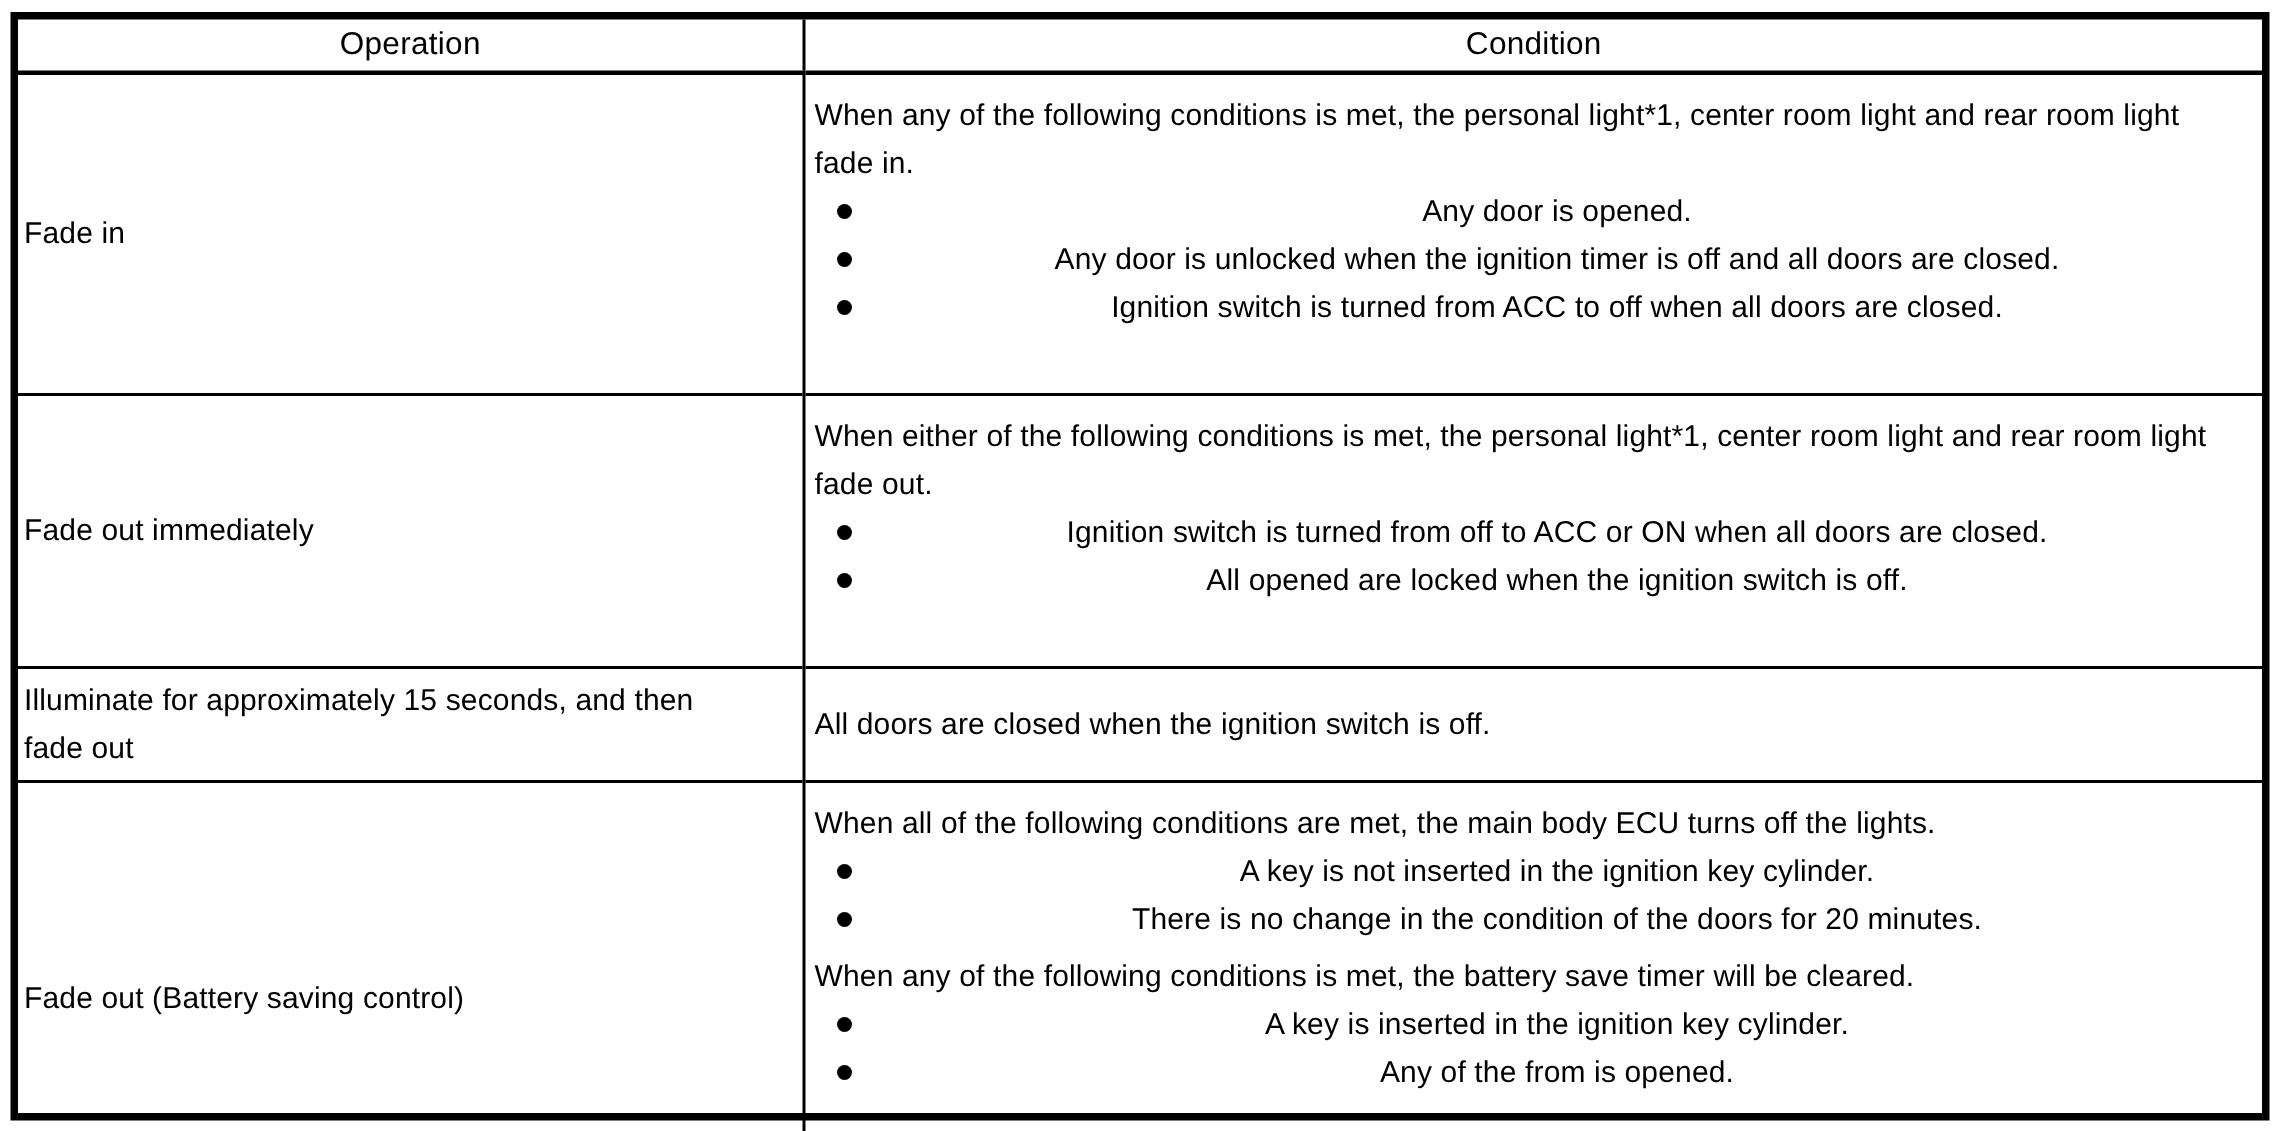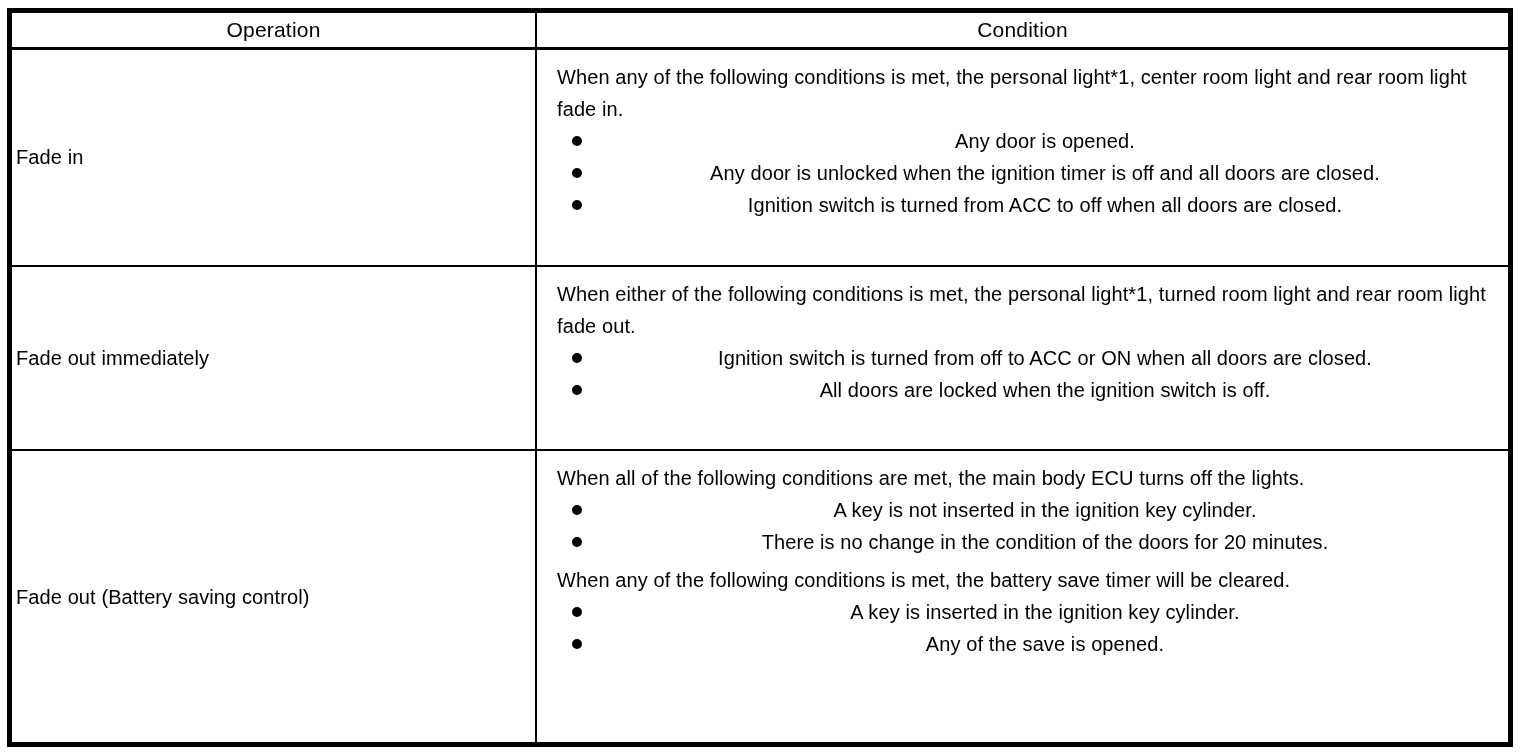--- a/index.html
+++ b/index.html
@@ -53,21 +53,21 @@
     letter-spacing: 0.1px;
   }
   td.op {
     border-left: none;
     vertical-align: middle;
     padding: 2px 30px 2px 4px;
     border-radius: 14px;
   }
   td.cond {
     vertical-align: top;
-    padding: 11px 14px 8px 20px;
+    padding: 11px 14px 8px 6px;
   }
   td.cond.vcenter {
     vertical-align: middle;
     padding-top: 2px;
     padding-bottom: 2px;
   }
   tr.r0 td { height: 193px; }
   tr.r1 td { height: 161px; }
   tr.r2 td { height: 70px;  }
   tr.r3 td { height: 268px; }
@@ -128,34 +128,40 @@
                   <span class="dot"></span>
                   <span class="bt">Ignition switch is turned from ACC to off when all doors are closed.</span>
                 </li>
             </ul>
           </td>
         </tr>
 
         <tr class="r1">
           <td class="op">Fade out immediately</td>
           <td class="cond">
-            <p class="para">When either of the following conditions is met, the personal light*1, turned room light and rear room light fade out.</p>
+            <p class="para">When either of the following conditions is met, the personal light*1, center room light and rear room light fade out.</p>
             <ul class="bullets">
               <li>
                   <span class="dot"></span>
                   <span class="bt">Ignition switch is turned from off to ACC or ON when all doors are closed.</span>
                 </li>
               <li>
                   <span class="dot"></span>
-                  <span class="bt">All doors are locked when the ignition switch is off.</span>
+                  <span class="bt">All opened are locked when the ignition switch is off.</span>
                 </li>
             </ul>
           </td>
         </tr>
 
+        <tr class="r2">
+          <td class="op">Illuminate for approximately 15 seconds, and then fade out</td>
+          <td class="cond vcenter">
+            <p class="para">All doors are closed when the ignition switch is off.</p>
+          </td>
+        </tr>
 
         <tr class="r3">
           <td class="op">Fade out (Battery saving control)</td>
           <td class="cond">
             <p class="para">When all of the following conditions are met, the main body ECU turns off the lights.</p>
             <ul class="bullets">
               <li>
                   <span class="dot"></span>
                   <span class="bt">A key is not inserted in the ignition key cylinder.</span>
                 </li>
@@ -165,21 +171,21 @@
                 </li>
             </ul>
             <p class="para">When any of the following conditions is met, the battery save timer will be cleared.</p>
             <ul class="bullets">
               <li>
                   <span class="dot"></span>
                   <span class="bt">A key is inserted in the ignition key cylinder.</span>
                 </li>
               <li>
                   <span class="dot"></span>
-                  <span class="bt">Any of the save is opened.</span>
+                  <span class="bt">Any of the from is opened.</span>
                 </li>
             </ul>
           </td>
         </tr>
 
       </tbody>
     </table>
   </div>
 </div>
 

